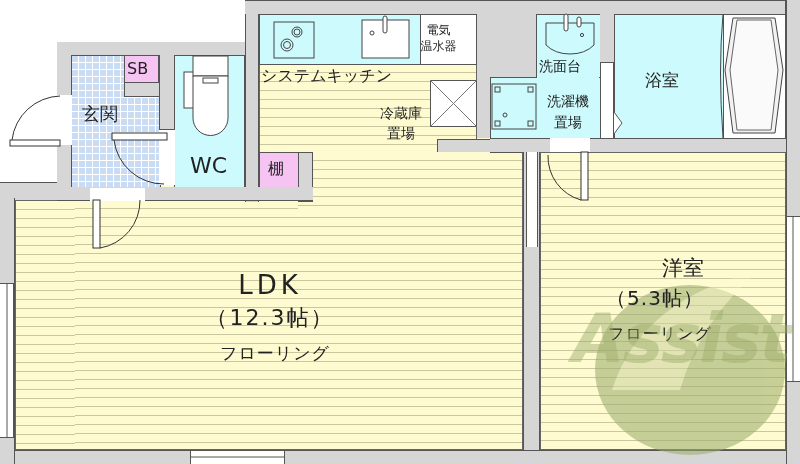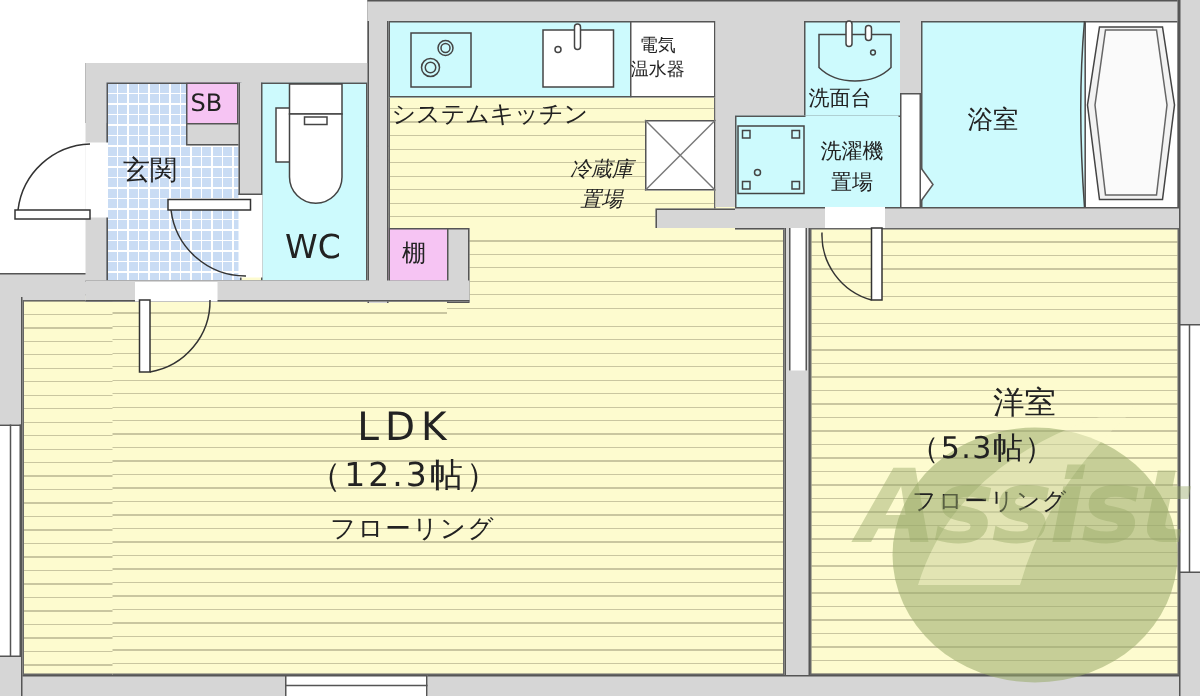--- a/index.html
+++ b/index.html
@@ -173,21 +173,21 @@
 </svg>
 
 <div class="label" style="left:82px;top:105px;font-size:18px;">玄関</div>
 <div class="label" style="left:127px;top:61px;font-size:16px;">SB</div>
 <div class="label" style="left:190px;top:155px;font-size:22px;">WC</div>
 <div class="label" style="left:261px;top:68px;font-size:16px;letter-spacing:0px;">システムキッチン</div>
 <div class="label center" style="left:420px;top:22px;width:37px;font-size:12px;line-height:16px;">
   <div>電気</div>
   <div>温水器</div>
 </div>
-<div class="label center" style="left:370px;top:103px;width:62px;font-size:14px;line-height:20px;font-style:italic;">
+<div class="label center" style="left:370px;top:103px;width:62px;font-size:14px;line-height:20px;">
   <div>冷蔵庫</div>
   <div>置場</div>
 </div>
 <div class="label" style="left:268px;top:161px;font-size:16px;">棚</div>
 <div class="label" style="left:539px;top:59px;font-size:14px;">洗面台</div>
 <div class="label center" style="left:536px;top:91px;width:64px;font-size:14px;line-height:21px;">
   <div>洗濯機</div>
   <div>置場</div>
 </div>
 <div class="label" style="left:645px;top:72px;font-size:17px;">浴室</div>

